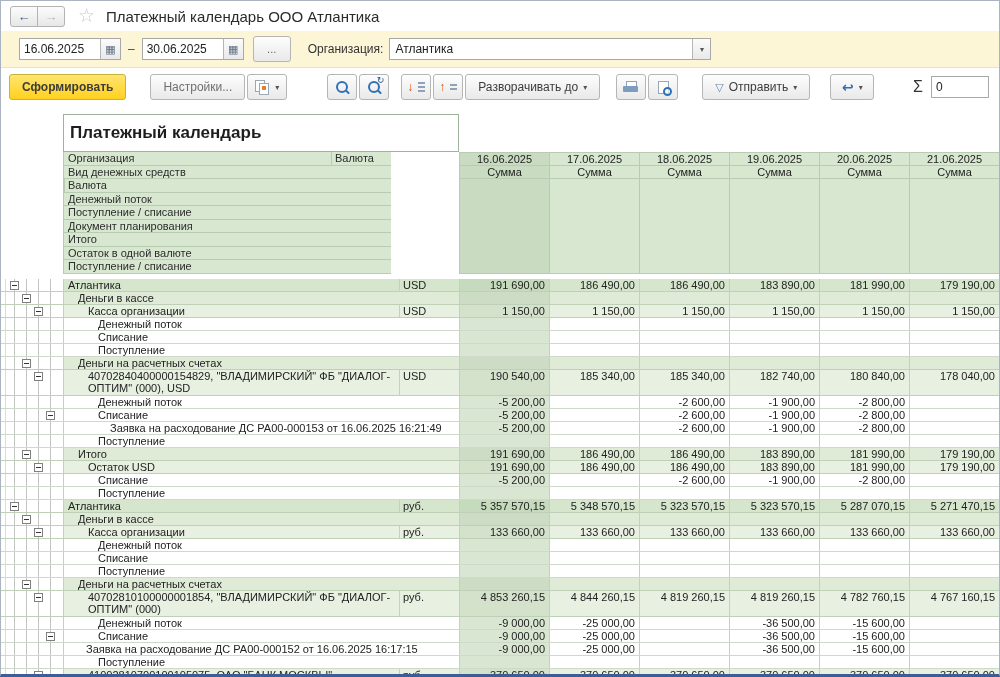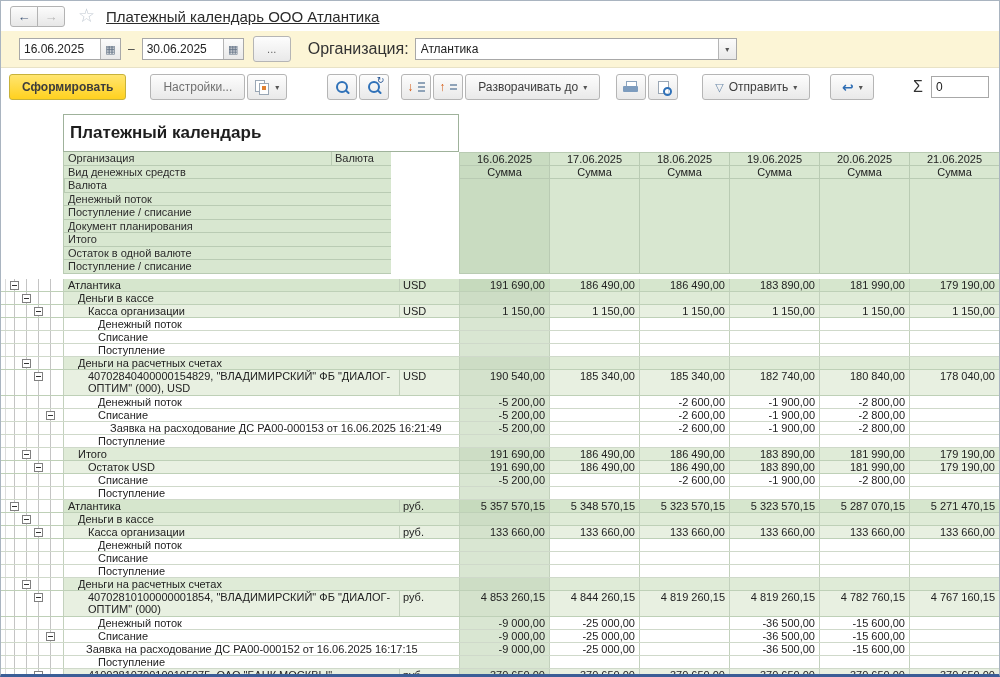--- a/index.html
+++ b/index.html
@@ -11,34 +11,34 @@
   }
   
   .topbar{flex:0 0 30px;display:flex;align-items:center;padding-left:9px;background:#fff;}
   .navbtns{display:flex;}
   .navbtn{width:28px;height:21px;display:flex;align-items:center;justify-content:center;
     background:linear-gradient(#fcfcfc,#e7e7e7);border:1px solid #b3b3b3;box-sizing:border-box;
     font-size:13px;cursor:pointer;}
   .navbtn.back{border-radius:3px 0 0 3px;color:#44597a;}
   .navbtn.fwd{border-radius:0 3px 3px 0;margin-left:-1px;color:#b8b8b8;}
   .star{font-size:19px;color:#c2cad3;margin-left:13px;line-height:18px;}
-  .wintitle{margin-left:11px;font-size:15px;color:#2b2b2b;text-decoration:underline;}
+  .wintitle{margin-left:11px;font-size:15px;color:#2b2b2b;}
   
   .filterbar{flex:0 0 36px;background:#fcf5d6;border-bottom:1px solid #e8e2c6;
     display:flex;align-items:center;padding-left:18px;}
   .field{display:flex;height:22px;box-sizing:border-box;background:#fff;border:1px solid #a8a8a8;}
   .field input{border:0;outline:0;padding:0 4px;font-size:12px;width:72px;
     font-family:inherit;color:#222;background:transparent;}
   .calbtn{width:19px;display:flex;align-items:center;justify-content:center;border-left:1px solid #b5b5b5;
     background:linear-gradient(#fbfbfb,#e9e9e9);font-size:11px;color:#5f6f83;cursor:pointer;}
   .dash{margin:0 7px;font-size:12px;color:#444;}
   .dotsbtn{margin-left:9px;width:36px;height:24px;background:linear-gradient(#fdfdfd,#e9e9e9);
     border:1px solid #b5b5b5;border-radius:3px;font-size:11px;color:#666;
     display:flex;align-items:center;justify-content:center;line-height:6px;cursor:pointer;}
-  .orglabel{margin-left:17px;font-size:16px;color:#333;}
+  .orglabel{margin-left:17px;font-size:12px;color:#333;}
   .combo{margin-left:6px;display:flex;width:322px;height:22px;box-sizing:border-box;
     background:#fff;border:1px solid #a8a8a8;}
   .combo input{flex:1;border:0;outline:0;padding:0 5px;font-size:12px;font-family:inherit;color:#222;background:transparent;}
   .combobtn{width:17px;display:flex;align-items:center;justify-content:center;border-left:1px solid #b5b5b5;
     background:linear-gradient(#fbfbfb,#e9e9e9);font-size:8px;color:#555;cursor:pointer;}
   
   .toolbar{flex:0 0 38px;display:flex;align-items:center;padding:0 10px 0 8px;background:#fff;}
   .btn{display:inline-flex;align-items:center;justify-content:center;gap:5px;height:26px;padding:0 12px;
     background:linear-gradient(#fdfdfd,#e9e9e9);border:1px solid #b5b5b5;border-radius:3px;
     font-size:12px;color:#3d3d3d;box-sizing:border-box;cursor:pointer;white-space:nowrap;}

